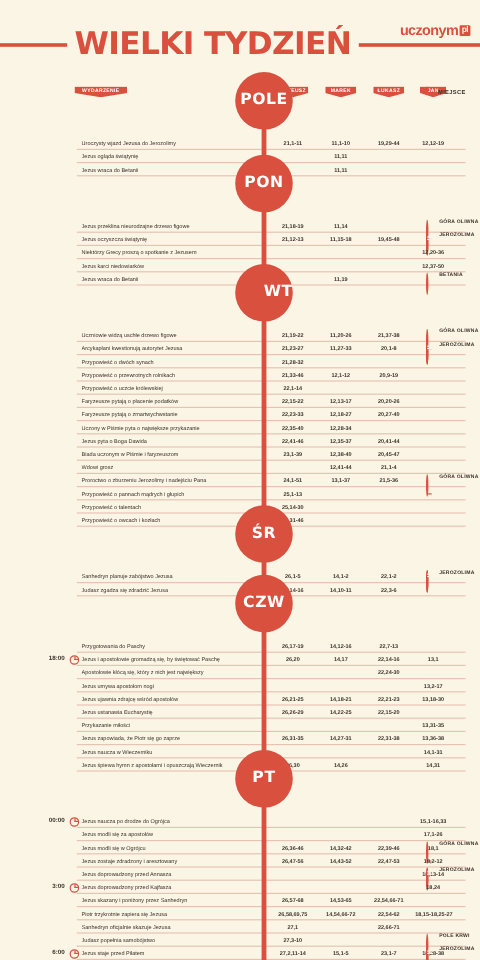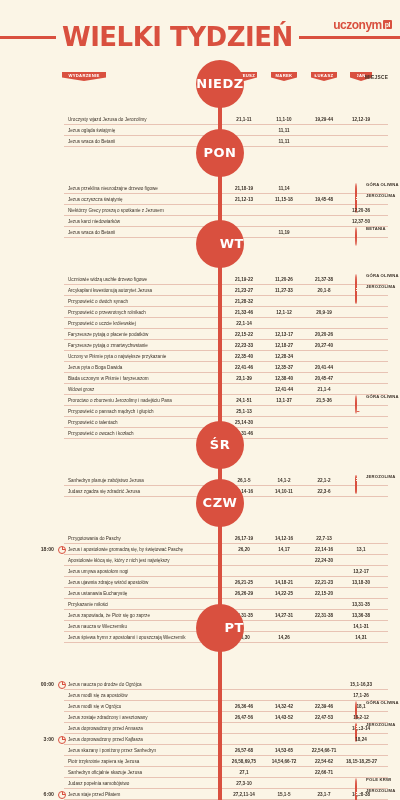--- a/index.html
+++ b/index.html
@@ -166,21 +166,21 @@
     <div class="banner" style="left: 311px; width: 26px; top: 72px;">ŁUKASZ</div>
     <div class="banner" style="left: 350px; width: 22px; top: 72px;">JAN</div>
   </div>
 
 <div id="legend-head">
   <span class="ic"><span class="ic-pin"></span></span>
   <span>MIEJSCE</span>
 </div>
 
 <div id="body-layer">
-    <div class="daybadge" style="top: 60px;">NIEDZ</div>
+    <div class="daybadge" style="top: 60px;">POLE</div>
     <div class="row" style="position: absolute; left: 0px; right: 0px; top: 114px; height: 11px;">
       <div class="ev-underline"></div>
       <div class="ev">Uroczysty wjazd Jezusa do Jerozolimy</div>
       <div class="g c1">21,1-11</div>
       <div class="g c2">11,1-10</div>
       <div class="g c3">19,29-44</div>
       <div class="g c4">12,12-19</div>
     </div>
     <div class="row" style="position: absolute; left: 0px; right: 0px; top: 125px; height: 11px;">
       <div class="ev-underline"></div>
@@ -408,21 +408,21 @@
       <div class="ev">Jezus naucza w Wieczerniku</div>
       <div class="g c4">14,1-31</div>
     </div>
     <div class="row" style="position: absolute; left: 0px; right: 0px; top: 632px; height: 11px;">
       <div class="ev-underline"></div>
       <div class="ev">Jezus śpiewa hymn z apostołami i opuszczają Wieczernik</div>
       <div class="g c1">26,30</div>
       <div class="g c2">14,26</div>
       <div class="g c4">14,31</div>
     </div>
-    <div class="daybadge" style="top: 604px; text-align: right;">PT</div>
+    <div class="daybadge" style="top: 625px;">PT</div>
     <div class="row" style="position: absolute; left: 0px; right: 0px; top: 679px; height: 11px;">
       <div class="tm">00:00</div>
       <div class="clock">
         <i class="hh"></i>
         <i class="mm"></i>
       </div>
       <div class="ev-underline"></div>
       <div class="ev">Jezus naucza po drodze do Ogrójca</div>
       <div class="g c4">15,1-16,33</div>
     </div>

